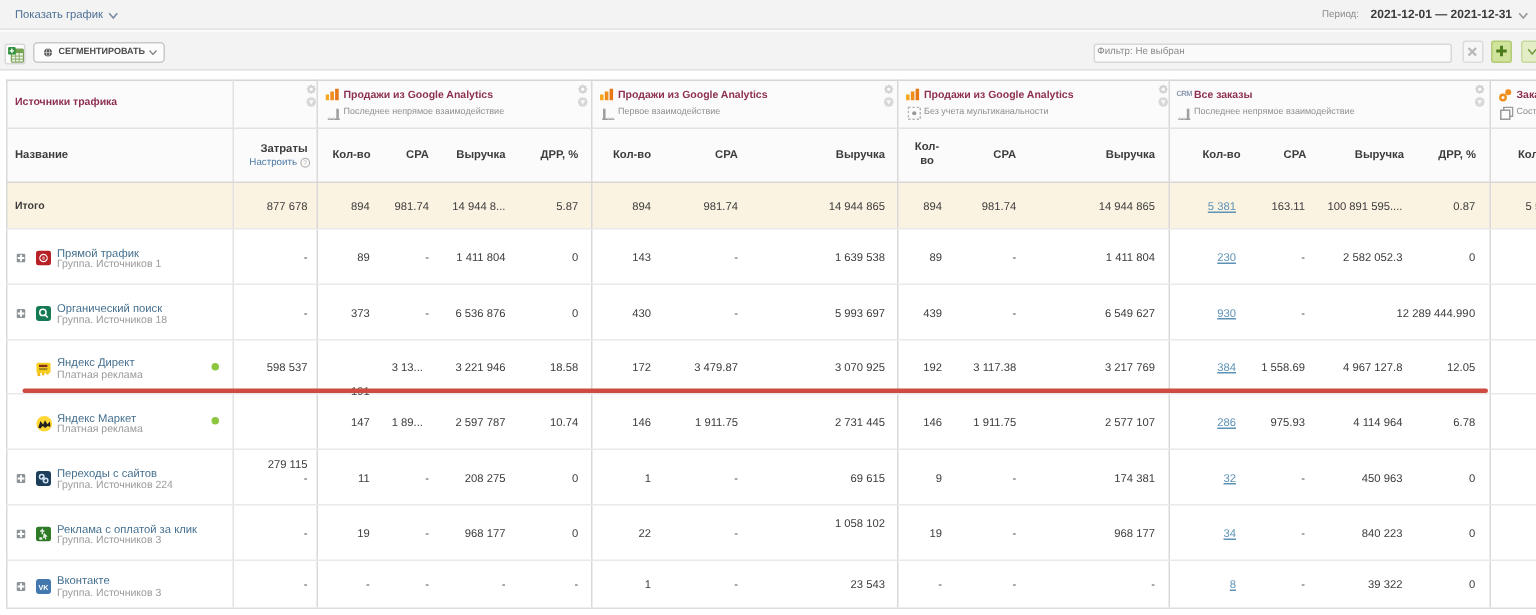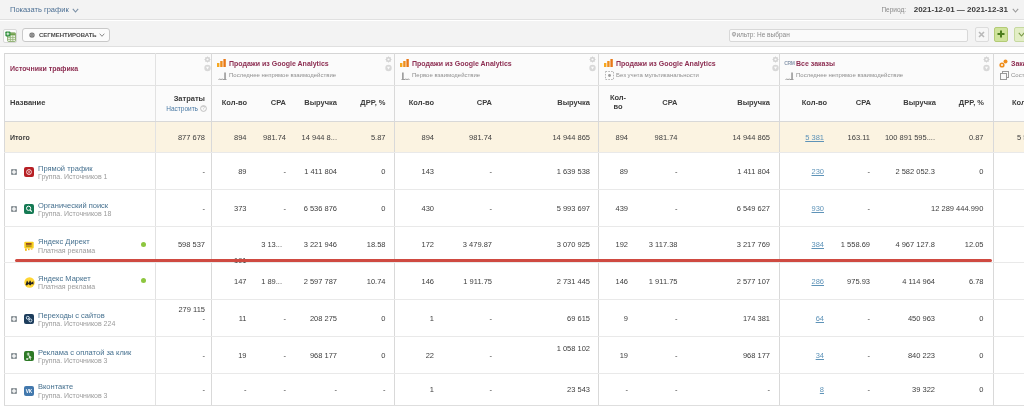--- a/index.html
+++ b/index.html
@@ -268,21 +268,21 @@
 <div class="r num" style="left:126.5px;top:313.5px;width:120px;line-height:10px;">11</div>
 <div class="r num" style="left:166px;top:313.5px;width:120px;line-height:10px;">-</div>
 <div class="r num" style="left:217px;top:313.5px;width:120px;line-height:10px;">208 275</div>
 <div class="r num" style="left:265.5px;top:313.5px;width:120px;line-height:10px;">0</div>
 <div class="r num" style="left:314px;top:313.5px;width:120px;line-height:10px;">1</div>
 <div class="r num" style="left:372px;top:313.5px;width:120px;line-height:10px;">-</div>
 <div class="r num" style="left:470px;top:313.5px;width:120px;line-height:10px;">69 615</div>
 <div class="r num" style="left:508px;top:313.5px;width:120px;line-height:10px;">9</div>
 <div class="r num" style="left:557.5px;top:313.5px;width:120px;line-height:10px;">-</div>
 <div class="r num" style="left:650px;top:313.5px;width:120px;line-height:10px;">174 381</div>
-<div class="r lnk" style="left:704px;top:313.5px;width:120px;line-height:10px;">64</div>
+<div class="r lnk" style="left:704px;top:313.5px;width:120px;line-height:10px;">32</div>
 <div class="r num" style="left:750px;top:313.5px;width:120px;line-height:10px;">-</div>
 <div class="r num" style="left:815px;top:313.5px;width:120px;line-height:10px;">450 963</div>
 <div class="r num" style="left:863.5px;top:313.5px;width:120px;line-height:10px;">0</div>
 <div class="r num" style="left:85px;top:350.5px;width:120px;line-height:10px;">-</div>
 <div class="r num" style="left:126.5px;top:350.5px;width:120px;line-height:10px;">19</div>
 <div class="r num" style="left:166px;top:350.5px;width:120px;line-height:10px;">-</div>
 <div class="r num" style="left:217px;top:350.5px;width:120px;line-height:10px;">968 177</div>
 <div class="r num" style="left:265.5px;top:350.5px;width:120px;line-height:10px;">0</div>
 <div class="r num" style="left:314px;top:350.5px;width:120px;line-height:10px;">22</div>
 <div class="r num" style="left:372px;top:350.5px;width:120px;line-height:10px;">-</div>

